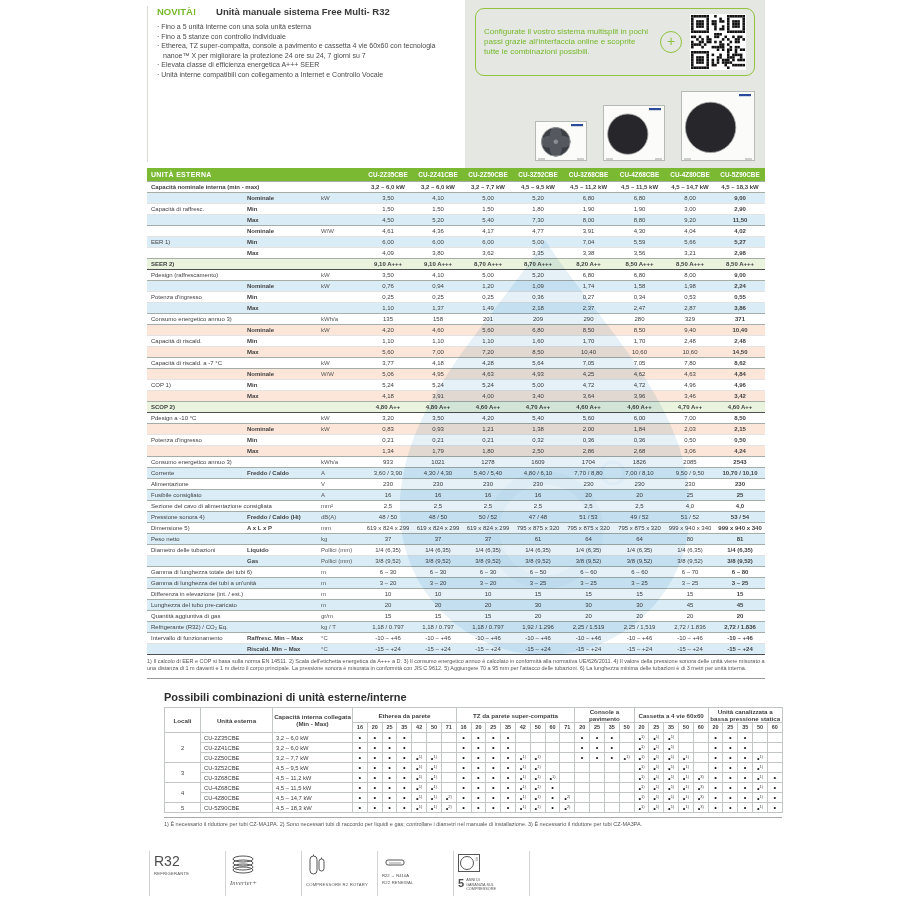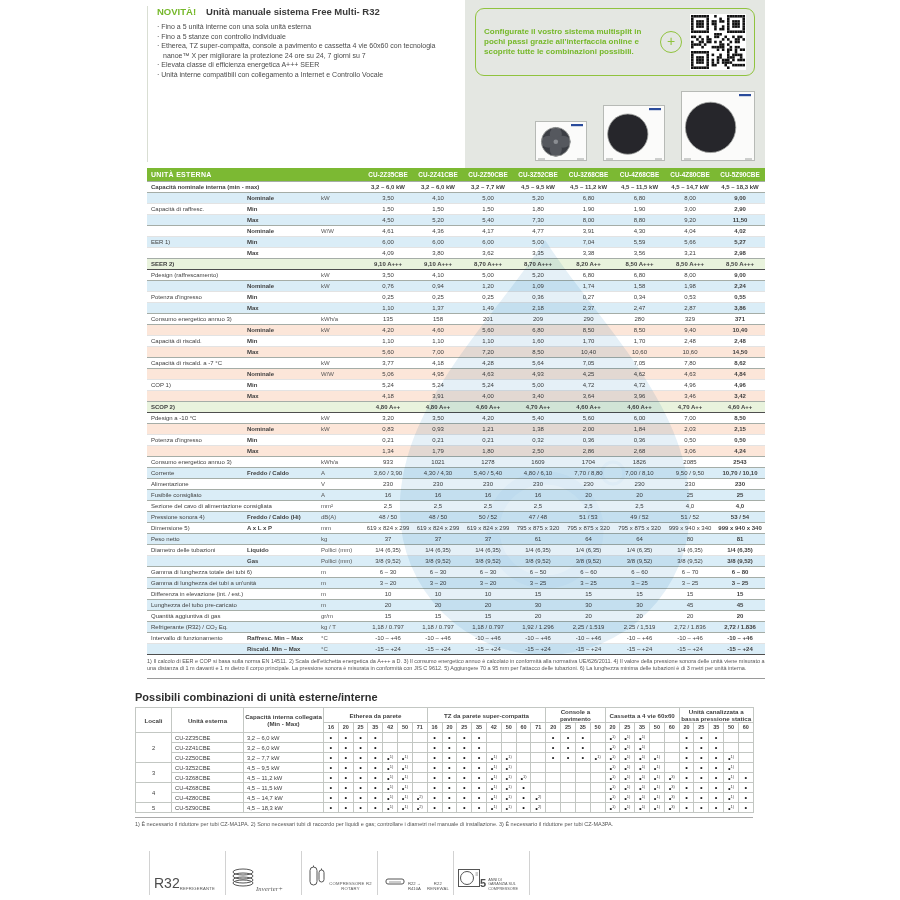--- a/index.html
+++ b/index.html
@@ -4,30 +4,30 @@
 <style>
   html,body{margin:0;padding:0;background:#fff;}
   #page{position:relative;width:900px;height:900px;overflow:hidden;background:#fff;
         font-family:"Liberation Sans",sans-serif;color:#3c3c3c;}
 
   
   #header-left{position:absolute;left:147px;top:6px;width:310px;padding-left:9px;
                border-left:1px solid #d9ded3;min-height:156px;box-sizing:border-box;}
   #title{margin:4px 0 5px;font-size:21px;font-weight:bold;color:#76b82a;letter-spacing:-0.3px;}
   .sub{font-size:9.5px;font-weight:bold;color:#3a3a3a;margin:0 0 5px;}
-  .sub .nov{color:#76b82a;margin-right:10px;}
+  .sub .nov{color:#76b82a;margin-right:20px;}
   #bullets{margin:2px 0 0;padding:0;list-style:none;font-size:7px;color:#4a4a4a;line-height:9.5px;}
   #bullets li{padding-left:6px;text-indent:-6px;}
   #bullets li::before{content:"· ";}
 
   
   #promo{position:absolute;left:465px;top:0;width:300px;height:168px;background:#e4e7e2;}
   #promo-box{position:absolute;left:10px;top:8px;right:10px;height:68px;border:1px solid #90c33e;
              border-radius:9px;display:flex;align-items:center;padding:4px 8px;box-sizing:border-box;}
-  #promo-text{flex:1;font-size:8px;font-weight:bold;color:#76b82a;line-height:10px;}
+  #promo-text{flex:1;font-size:8px;font-weight:normal;color:#76b82a;line-height:10px;}
   #plus-icon{flex:none;width:20px;height:20px;border:1px solid #90c33e;border-radius:50%;color:#90c33e;
              font-size:14px;line-height:18px;text-align:center;margin:0 8px;}
   #qr{flex:none;width:54px;height:54px;background:#fff;padding:1px;}
   #units{position:absolute;left:0;right:10px;bottom:3px;display:flex;justify-content:flex-end;
          align-items:flex-end;gap:16px;}
 
   
   #wm{position:absolute;left:330px;top:235px;width:430px;height:440px;pointer-events:none;
       z-index:3;mix-blend-mode:multiply;opacity:.55;}
 
@@ -48,36 +48,36 @@
   #spec-table tr.b td{background:#daedf7;}
   #spec-table tr.p td{background:#fce6d9;}
   #spec-table tr.g td{background:#e9f3dd;border-top:1px solid #4e4e4e;border-bottom:1px solid #4e4e4e;font-weight:bold;}
   #spec-table tr.f td{border-top:1px solid #a5ada7;}
   #spec-table tr.bold td{font-weight:bold;}
   #spec-table tbody tr:last-child td{border-bottom:1px solid #4e4e4e;}
   #spec-fn{margin-top:3px;font-size:5.5px;color:#555;line-height:7.5px;border-bottom:1px solid #9a9a9a;
            padding-bottom:5px;}
 
   
-  #combo{position:absolute;left:135px;top:691px;width:618px;z-index:2;}
+  #combo{position:absolute;left:164px;top:691px;width:618px;z-index:2;}
   #combo-title{font-size:11px;font-weight:bold;color:#2e2e2e;margin:0 0 4px;}
   #combo-table th,#combo-table td{border:1px solid #c3c7c3;font-size:5.8px;color:#3f3f3f;text-align:center;
                  height:10px;padding:0 1px;overflow:hidden;box-sizing:border-box;background:#fff;}
   #combo-table th{font-weight:bold;line-height:7px;}
   #combo-table th.ghead{font-size:6.2px;}
   #combo-table th.size{font-size:5.5px;}
   #combo-table td.cm{text-align:left;padding-left:3px;white-space:nowrap;}
   #combo-table .gstart{border-left:1px solid #8f948f;}
   .dot{font-size:7.5px;line-height:5px;color:#1e1e1e;}
   #combo-table sup{font-size:4px;vertical-align:super;color:#444;}
   #combo-fn{font-size:5.5px;color:#555;margin-top:4px;padding-top:3px;border-top:1px solid #aaa;line-height:7px;}
 
   
   #badges{position:absolute;left:149px;top:851px;display:flex;border-left:1px solid #d2d2d2;z-index:2;}
-  .badge{width:76px;border-right:1px solid #d2d2d2;display:flex;flex-direction:row;align-items:flex-end;
+  .badge{width:76px;border-right:1px solid #d2d2d2;display:flex;flex-direction:column;align-items:flex-start;
          justify-content:flex-start;padding:3px 4px 4px;min-height:44px;box-sizing:border-box;}
   .badge .bt{font-size:14px;color:#4c4c4c;line-height:15px;}
   .badge .bt-small{font-size:8px;font-weight:bold;color:#4c4c4c;}
   .badge .bt-tiny{font-size:4.2px;color:#4c4c4c;margin-top:1px;}
   .badge .bl{font-size:4.2px;color:#555;text-align:center;margin-top:2px;letter-spacing:.2px;line-height:5px;}
   .badge.badge-inverter .bl{font-style:italic;font-size:6.5px;text-transform:none;font-family:"Liberation Serif",serif;}
   .badge .wrow{display:flex;align-items:flex-start;margin-top:2px;}
   .badge .five{font-size:11px;font-weight:bold;color:#4c4c4c;line-height:10px;margin-right:2px;}
   .badge .wtxt{font-size:3.8px;color:#555;text-align:left;line-height:4.5px;width:30px;}
 </style>

